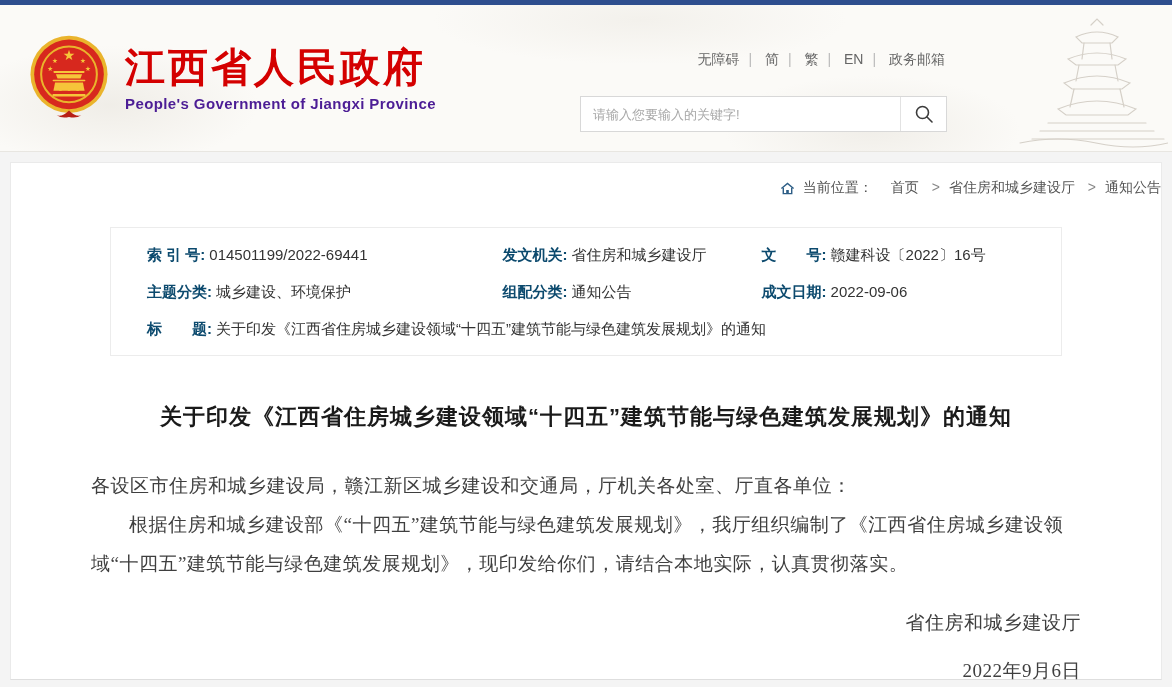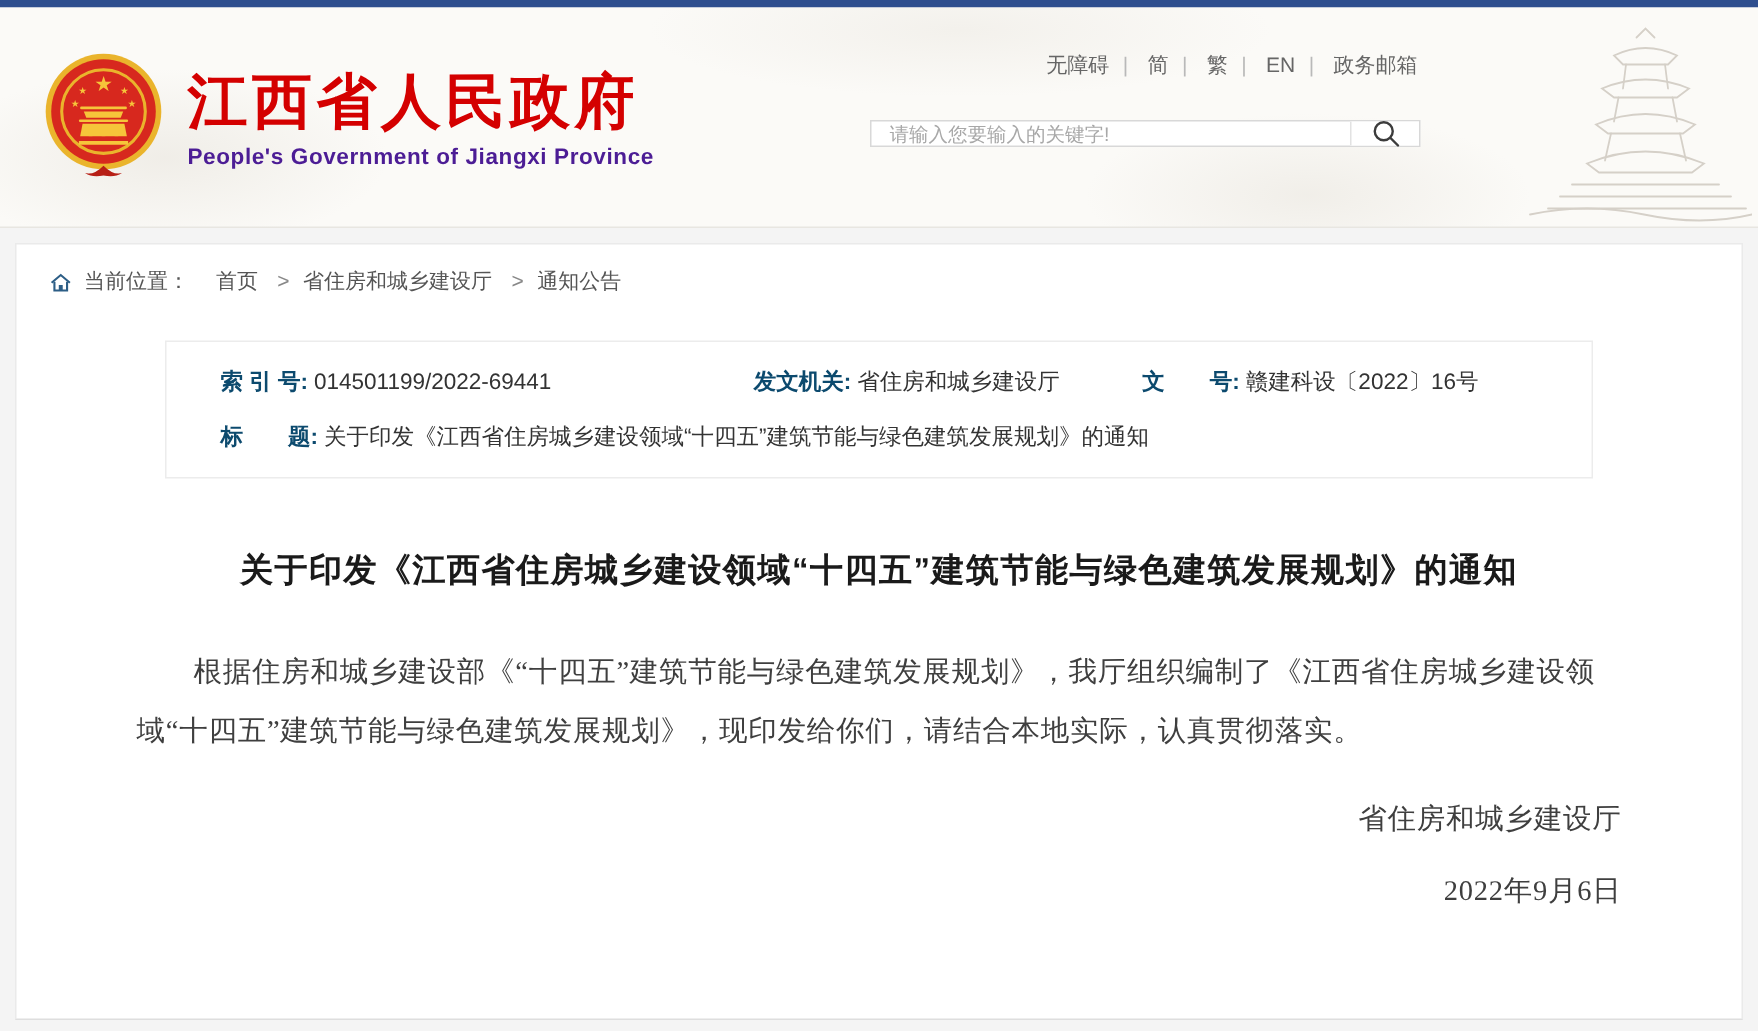--- a/index.html
+++ b/index.html
@@ -16,34 +16,34 @@
   .cloud.c1 { left:-40px; top:40px; width:300px; height:120px; background:radial-gradient(ellipse at center, rgba(214,208,196,.30), transparent 70%); }
   .cloud.c2 { left:430px; top:-30px; width:420px; height:90px; background:radial-gradient(ellipse at center, rgba(214,208,196,.22), transparent 70%); }
   .cloud.c3 { right:150px; top:70px; width:300px; height:110px; background:radial-gradient(ellipse at center, rgba(214,208,196,.28), transparent 70%); }
 
   .pagoda { position:absolute; right:4px; top:6px; opacity:.85; }
 
   .brand { position:absolute; left:28px; top:28px; display:flex; align-items:center; gap:15px; cursor:pointer; }
   .brand-text .site-title { font-size:40px; font-weight:bold; color:var(--brand_red); letter-spacing:3px; line-height:1.15; }
   .brand-text .site-subtitle { font-size:15px; font-weight:bold; color:#4c1d95; margin-top:5px; letter-spacing:.4px; }
 
-  .header-right { position:absolute; left:580px; top:30px; width:367px; }
+  .header-right { position:absolute; left:580px; top:46px; width:367px; }
   .top-links { text-align:right; font-size:14px; color:#666; margin-bottom:15px; padding-right:2px; }
   .top-links a { color:#666; text-decoration:none; cursor:pointer; }
   .top-links a:not(:last-child)::after { content:"|"; color:#b9b9b9; margin:0 9px; }
 
-  .search-box { display:flex; height:18px; border:1px solid #d8d8d8; background:#fff;margin-top:27px; }
+  .search-box { display:flex; height:36px; border:1px solid #d8d8d8; background:#fff;margin-top:27px; }
   .search-box input { flex:1; border:0; outline:none; padding:0 12px; font-size:13px; color:#333; background:transparent; font-family:"Liberation Sans", sans-serif; }
   .search-box input::placeholder { color:#a8a8a8; }
   .search-btn { width:46px; border:0; border-left:1px solid #e2e2e2; background:#fff; display:flex; align-items:center; justify-content:center; cursor:pointer; }
 
   
   .content-card { position:absolute; top:162px; left:10px; right:10px; bottom:7px; background:#fff; border:1px solid #eaeaea; border-bottom-color:#dedede; }
 
-  .breadcrumb { display:flex; align-items:center; padding:16px 0 0 22px; font-size:14px; color:#555; }
+  .breadcrumb { display:flex; align-items:center; padding:16px 0 0 22px; font-size:14px; color:#555;justify-content:flex-end; }
   .breadcrumb .bc-label { margin-left:8px; }
   .breadcrumb .bc-items { margin-left:18px; }
   .breadcrumb .bc-items a { color:#555; text-decoration:none; cursor:pointer; }
   .breadcrumb .bc-items a:not(:first-child)::before { content:">"; color:#888; margin:0 9px; }
 
   .meta-table { width:952px; margin:30px auto 0; border:1px solid #ececec; padding:8px 0; }
   .meta-row { display:grid; grid-template-columns:40.5% 29.5% 30%; padding:8px 36px; }
   .meta-row.single { grid-template-columns:100%; }
   .meta-cell { font-size:15px; color:#333; line-height:21px; white-space:nowrap; }
   .meta-label { font-weight:bold; color:#0c4a6e; }
@@ -157,30 +157,42 @@
         <div class="meta-cell">
           <span class="meta-label">索 引 号:</span><span class="meta-value">014501199/2022-69441</span>
         </div>
         <div class="meta-cell">
           <span class="meta-label">发文机关:</span><span class="meta-value">省住房和城乡建设厅</span>
         </div>
         <div class="meta-cell">
           <span class="meta-label">文　　号:</span><span class="meta-value">赣建科设〔2022〕16号</span>
         </div>
       </div>
+      <div class="meta-row">
+        <div class="meta-cell">
+          <span class="meta-label">主题分类:</span><span class="meta-value">城乡建设、环境保护</span>
+        </div>
+        <div class="meta-cell">
+          <span class="meta-label">组配分类:</span><span class="meta-value">通知公告</span>
+        </div>
+        <div class="meta-cell">
+          <span class="meta-label">成文日期:</span><span class="meta-value">2022-09-06</span>
+        </div>
+      </div>
       <div class="meta-row single">
         <div class="meta-cell">
           <span class="meta-label">标　　题:</span><span class="meta-value">关于印发《江西省住房城乡建设领域“十四五”建筑节能与绿色建筑发展规划》的通知</span>
         </div>
       </div>
     </div>
 
     <h1 class="doc-title">关于印发《江西省住房城乡建设领域“十四五”建筑节能与绿色建筑发展规划》的通知</h1>
 
     <div class="doc-body">
+      <p>各设区市住房和城乡建设局，赣江新区城乡建设和交通局，厅机关各处室、厅直各单位：</p>
       <p class="indent">根据住房和城乡建设部《“十四五”建筑节能与绿色建筑发展规划》，我厅组织编制了《江西省住房城乡建设领域“十四五”建筑节能与绿色建筑发展规划》，现印发给你们，请结合本地实际，认真贯彻落实。</p>
       <div class="signature">
         <div class="signer">省住房和城乡建设厅</div>
         <div class="date">2022年9月6日</div>
       </div>
     </div>
 
   </div>
 </div>
 

